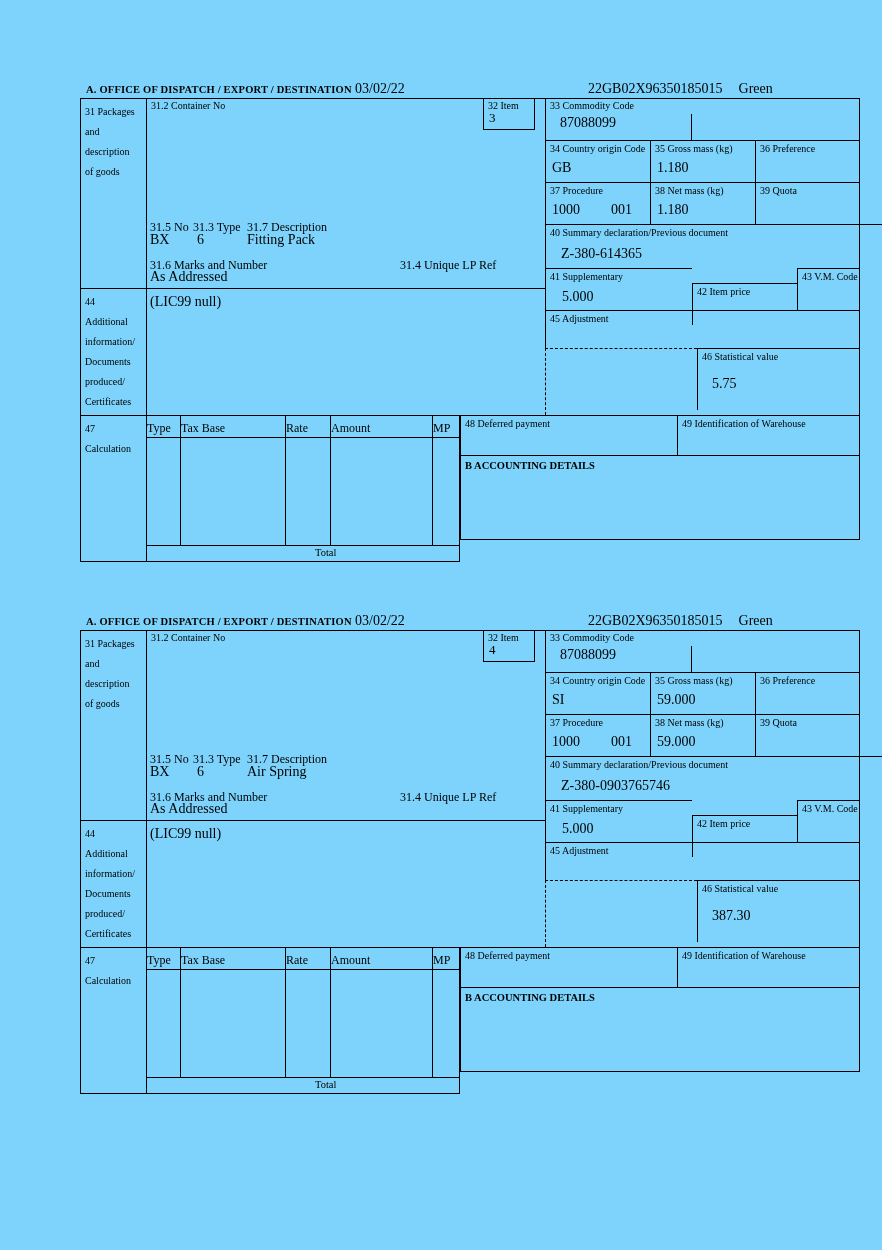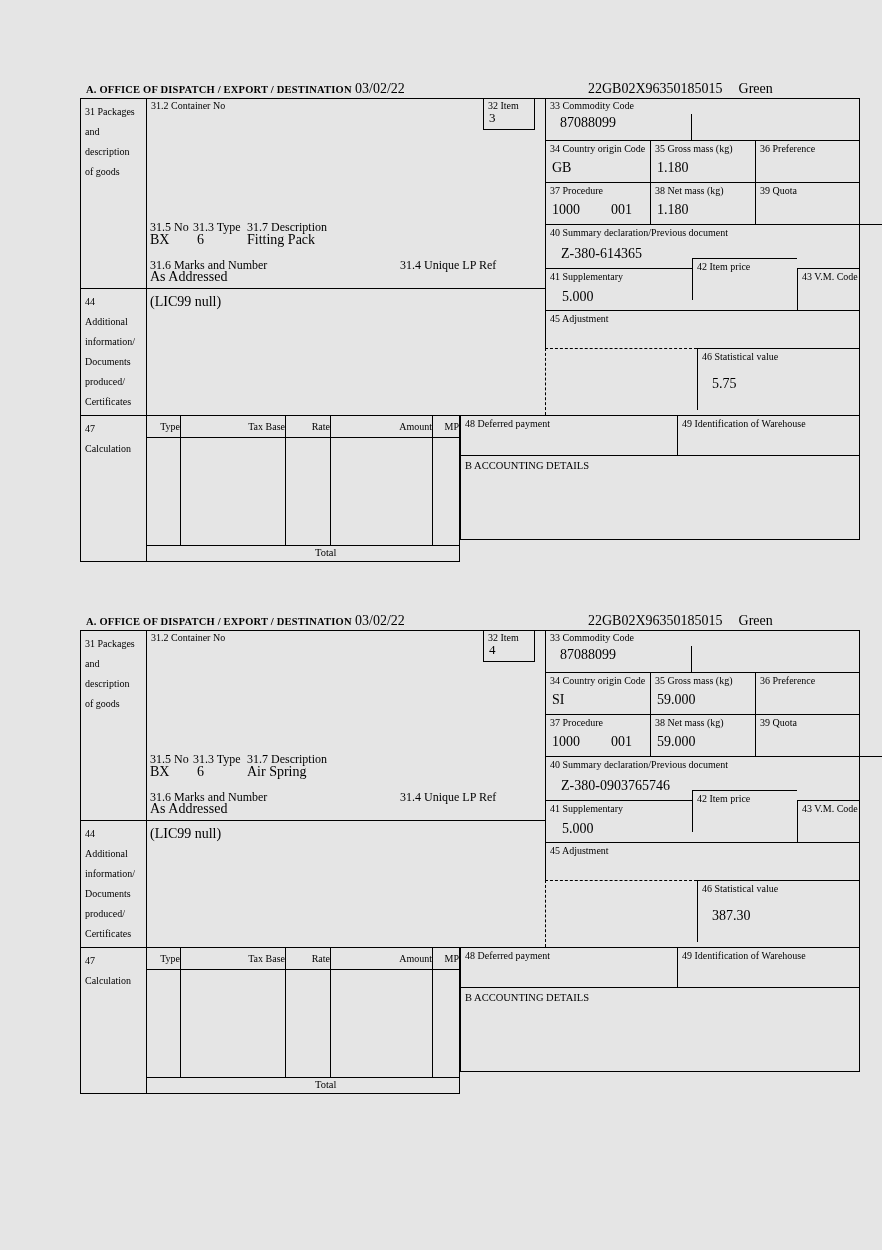--- a/index.html
+++ b/index.html
@@ -1,18 +1,18 @@
 <!DOCTYPE html>
 <html><head>
 <meta charset="utf-8">
 <style>
   *{box-sizing:border-box;margin:0;padding:0}
   html,body{background:#fff}
   body{width:882px;height:1250px;position:relative;font-family:"Liberation Serif",serif;color:#000}
-  #page{position:absolute;inset:0;background:#e5e5e5;overflow:hidden}
+  #page{position:absolute;inset:0;background:#7dd3fc;overflow:hidden}
   .section{position:absolute;left:80px;width:780px;height:482px}
   #sections .section:nth-of-type(1){top:80px}
   #sections .section:nth-of-type(2){top:612px}
   .hdr-office{position:absolute;left:6px;top:4px;font-size:10.5px;font-weight:bold;letter-spacing:.2px;white-space:nowrap}
   .hdr-date{position:absolute;left:275px;top:1px;font-size:14px;white-space:nowrap}
   .hdr-ref{position:absolute;left:508px;top:1px;font-size:14px;white-space:nowrap}
   .hdr-route{margin-left:16px}
   .form{position:absolute;left:0;top:18px;width:780px;height:464px}
   .bx{position:absolute;border:0 solid #000}
   .bl{border-left-width:1px}.bt{border-top-width:1px}.br{border-right-width:1px}.bb{border-bottom-width:1px}
@@ -37,49 +37,49 @@
   .b36{left:675px;top:42px;width:105px;height:42px}
   .b37{left:465px;top:84px;width:105px;height:42px}
   .b38{left:570px;top:84px;width:105px;height:42px}
   .b39{left:675px;top:84px;width:105px;height:42px}
   .cellv{left:6px;top:19px}
   .v2{left:65px;top:19px}
   .b40{left:465px;top:126px;width:381px;height:44px}
   .b40 .v{left:15px;top:21px}
   .b41{left:465px;top:170px;width:147px;height:42px}
   .b41 .v{left:16px;top:20px}
-  .b42{left:612px;top:160px;width:105px;height:42px}
+  .b42{left:612px;top:185px;width:105px;height:42px}
   .b43{left:717px;top:170px;width:63px;height:42px}
   .b45{left:465px;top:212px;width:315px;height:38px}
   .dashv{left:465px;top:250px;width:1px;height:67px;border-left:1px dashed #000}
   .dashh{left:465px;top:250px;width:152px;height:1px;border-top:1px dashed #000}
   .b46{left:617px;top:250px;width:163px;height:62px}
   .b46 .v{left:14px;top:27px}
   .t315lab{left:70px;top:122px}
   .t313lab{left:113px;top:122px}
   .t317lab{left:167px;top:122px}
   .t315val{left:70px;top:134px}
   .t313val{left:117px;top:134px}
   .t317val{left:167px;top:134px}
   .t316lab{left:70px;top:160px}
   .t314lab{left:320px;top:160px}
   .t316val{left:70px;top:171px}
   .t44val{left:70px;top:196px}
   .tbl{left:66px;top:317px;width:314px;height:147px;border:1px solid #000}
   .tgrid{display:flex;height:129px}
   .tcol{border-right:1px solid #000}
   .tcol:last-child{border-right:0;flex:1}
-  .th{height:22px;border-bottom:1px solid #000;font-size:10px;text-align:right;padding-top:5px}
+  .th{height:22px;border-bottom:1px solid #000;font-size:12px;text-align:left;padding-top:5px}
   .tc1{width:34px}.tc2{width:105px}.tc3{width:45px}.tc4{width:102px}
   .trow{position:relative;height:16px;border-top:1px solid #000}
   .ttotal{position:absolute;left:168px;top:1px;font-size:10.5px}
   .b48{left:380px;top:317px;width:217px;height:40px}
   .b49{left:597px;top:317px;width:183px;height:40px}
   .bacc{left:380px;top:357px;width:400px;height:85px}
-  .acclab{font-size:10.5px;font-weight:normal;padding:4px 0 0 4px;white-space:nowrap}
+  .acclab{font-size:10.5px;font-weight:bold;padding:4px 0 0 4px;white-space:nowrap}
 </style>
 </head>
 <body>
 
 <div id="page">
   <div id="sections">
   <div class="section">
     <div class="hdr-office">A.  OFFICE OF DISPATCH / EXPORT / DESTINATION</div>
     <div class="hdr-date">03/02/22</div>
     <div class="hdr-ref"><span>22GB02X96350185015</span><span class="hdr-route">Green</span></div>

